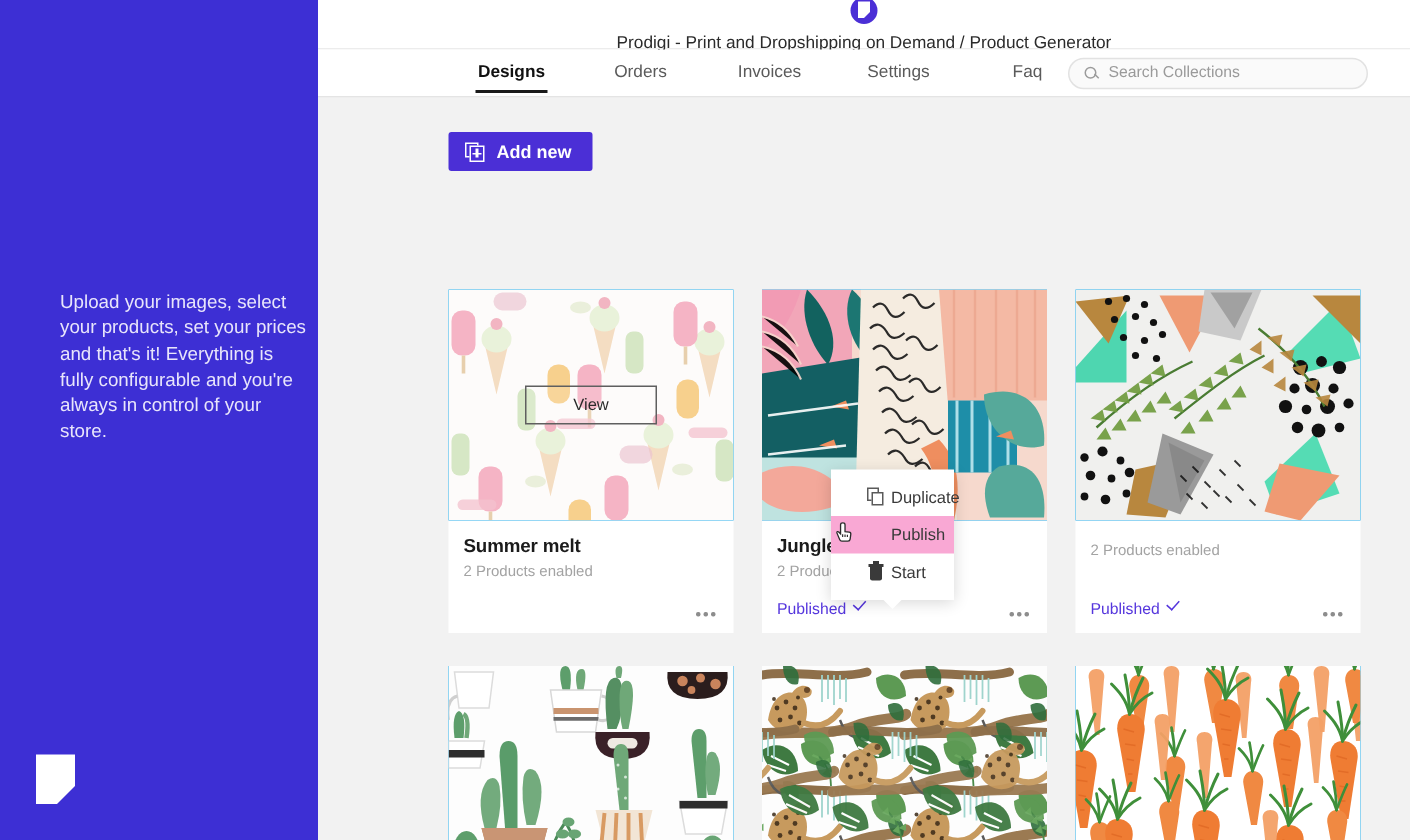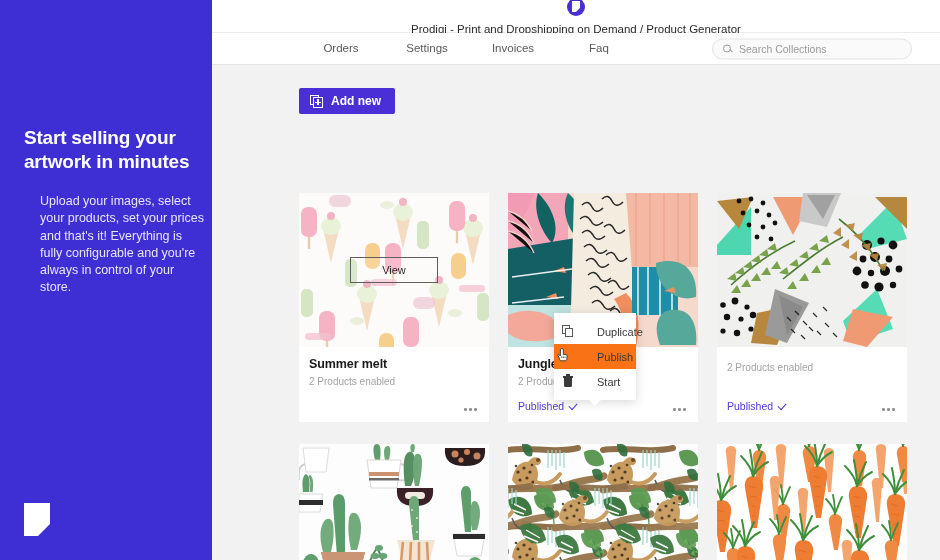--- a/index.html
+++ b/index.html
@@ -164,21 +164,21 @@
   }
   .card-body { padding: 10px 10px 0 10px; height: 75px; position: relative; }
   .card-title {
     font-size: 12.5px; font-weight: bold; color: #1b1b1b;
     letter-spacing: -0.1px;
   }
   .card-sub { font-size: 10px; color: #a3a3a3; margin-top: 5px; }
   .card-status {
     position: absolute; left: 10px; bottom: 10px;
     font-size: 10.5px; color: #5536dd;
-    display: flex; align-items: center; gap: 5px;
+    display: flex; align-items: flex-start; gap: 5px;
   }
   .tick {
     display: inline-block; width: 8px; height: 5px;
     border-left: 1.6px solid #5536dd; border-bottom: 1.6px solid #5536dd;
     transform: rotate(-48deg); margin-bottom: 2px;
   }
   .card-dots {
     position: absolute; right: 12px; bottom: 11px;
     display: flex; gap: 2.5px; cursor: pointer;
   }
@@ -208,25 +208,25 @@
   }
   .ctx-menu::after {
     content: ""; position: absolute;
     left: 50%; transform: translateX(-50%);
     bottom: -6px; width: 0; height: 0;
     border-left: 7px solid transparent;
     border-right: 7px solid transparent;
     border-top: 7px solid #ffffff;
   }
   .ctx-item {
-    height: 25px; display: flex; align-items: center; gap: 23px;
-    padding: 0 8px; font-size: 11px; color: #3a3a3a; cursor: pointer;
+    height: 25px; display: flex; align-items: center; gap: 4px;
+    padding: 0 24px; font-size: 11px; color: #3a3a3a; cursor: pointer;
     position: relative;
   }
-  .ctx-item.hl { background: #f97316; }
+  .ctx-item.hl { background: #f9a8d4; }
   .ctx-ico { width: 12px; height: 13px; position: relative; flex: none; }
 
   .ico-dup .b1 {
     position: absolute; left: 0; top: 0; width: 8px; height: 9px;
     border: 1.2px solid #5a5a5a;
   }
   .ico-dup .b2 {
     position: absolute; left: 3px; top: 3px; width: 8px; height: 9px;
     border: 1.2px solid #5a5a5a; background: #ffffff;
   }
@@ -250,43 +250,43 @@
     width: 14px; height: 14px; z-index: 3;
   }
 
   
   .pat { position: absolute; inset: 0; }
 </style>
 </head>
 <body>
 
 <div class="sidebar">
-  <div class="sidebar-headline">Start selling your artwork in minutes</div>
   <div class="sidebar-body">Upload your images, select your products, set your prices and that's it! Everything is fully configurable and you're always in control of your store.</div>
   <div class="sidebar-logo">
     <span class="fold"></span>
   </div>
 </div>
 
 <div class="main">
 
   <div class="topbar">
     <div class="brand">
       <span class="brand-mark">
         <span class="page"></span>
       </span>
       <span class="brand-title">Prodigi - Print and Dropshipping on Demand / Product Generator</span>
     </div>
   </div>
 
   <div class="navbar">
     <div class="nav-tabs">
+      <div class="nav-tab active">Designs</div>
       <div class="nav-tab">Orders</div>
+      <div class="nav-tab">Invoices</div>
       <div class="nav-tab">Settings</div>
-      <div class="nav-tab">Invoices</div>
       <div class="nav-tab">Faq</div>
     </div>
     <div class="search-wrap">
       <span class="mag"></span>
       <input class="search-input" type="text" placeholder="Search Collections" style="">
     </div>
   </div>
 
   <div class="content">
 

